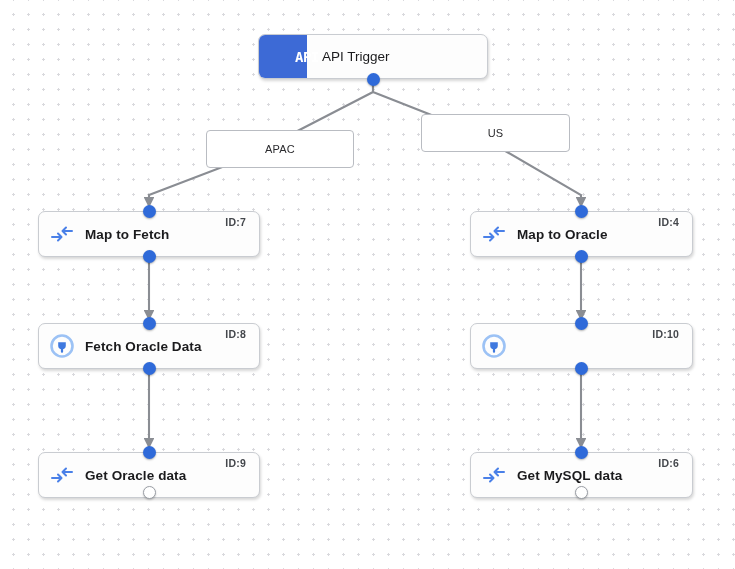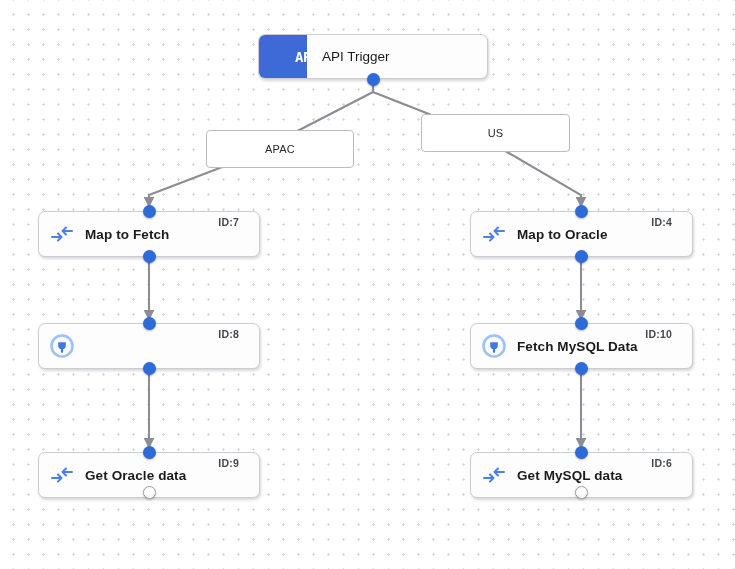--- a/index.html
+++ b/index.html
@@ -61,21 +61,21 @@
     font-size: 13.5px;
     font-weight: bold;
     color: #1b1b1d;
     letter-spacing: 0.1px;
     white-space: nowrap;
   }
 
   .node-id {
     position: absolute;
     top: 4px;
-    right: 20px;
+    right: 13px;
     font-size: 10.5px;
     font-weight: bold;
     color: #44474c;
     letter-spacing: 0.2px;
   }
 
   
   #node-trigger {
     left: 258px;
     top: 34px;
@@ -206,20 +206,21 @@
   <div class="port" style="left:143px; top:250px;"></div>
 
   <div class="node" style="left:38px; top:323px; width:222px;">
     <div class="node-icon">
       <svg width="26" height="26" viewBox="0 0 26 26">
         <circle cx="13" cy="13" r="10.5" fill="none" stroke="#9cc2f5" stroke-width="2.6"></circle>
         <path d="M9.2 9.2 L9.2 12.6 A3.8 3.8 0 0 0 16.8 12.6 L16.8 9.2 Z" fill="#3f79df"></path>
         <rect x="11.9" y="15.6" width="2.2" height="4.2" rx="1" fill="#3f79df"></rect>
       </svg>
     </div>
+    <div class="node-label">Fetch Oracle Data</div>
     <div class="node-id">ID:8</div>
   </div>
   <div class="port" style="left:143px; top:317px;"></div>
   <div class="port" style="left:143px; top:362px;"></div>
 
   <div class="node" style="left:38px; top:452px; width:222px;">
     <div class="node-icon">
       <svg width="24" height="18" viewBox="0 0 24 18" fill="none" stroke="#4a80e8" stroke-width="2" stroke-linecap="round" stroke-linejoin="round">
         <path d="M2 12 L11 12"></path>
         <path d="M8 8.5 L11.5 12 L8 15.5"></path>
@@ -249,21 +250,20 @@
   <div class="port" style="left:575px; top:250px;"></div>
 
   <div class="node" style="left:470px; top:323px; width:223px;">
     <div class="node-icon">
       <svg width="26" height="26" viewBox="0 0 26 26">
         <circle cx="13" cy="13" r="10.5" fill="none" stroke="#9cc2f5" stroke-width="2.6"></circle>
         <path d="M9.2 9.2 L9.2 12.6 A3.8 3.8 0 0 0 16.8 12.6 L16.8 9.2 Z" fill="#3f79df"></path>
         <rect x="11.9" y="15.6" width="2.2" height="4.2" rx="1" fill="#3f79df"></rect>
       </svg>
     </div>
-    <div class="node-label">Fetch MySQL Data</div>
     <div class="node-id">ID:10</div>
   </div>
   <div class="port" style="left:575px; top:317px;"></div>
   <div class="port" style="left:575px; top:362px;"></div>
 
   <div class="node" style="left:470px; top:452px; width:223px;">
     <div class="node-icon">
       <svg width="24" height="18" viewBox="0 0 24 18" fill="none" stroke="#4a80e8" stroke-width="2" stroke-linecap="round" stroke-linejoin="round">
         <path d="M2 12 L11 12"></path>
         <path d="M8 8.5 L11.5 12 L8 15.5"></path>

